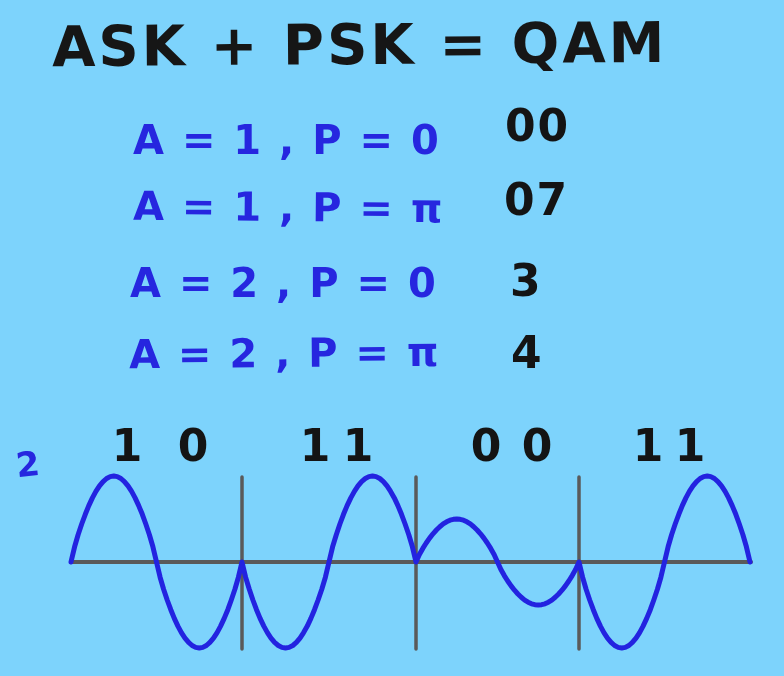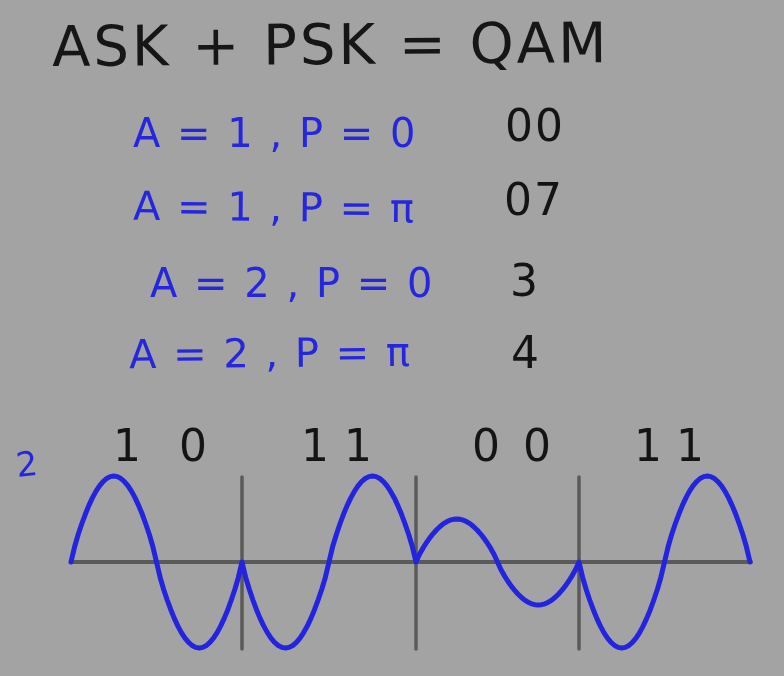--- a/index.html
+++ b/index.html
@@ -1,21 +1,22 @@
 <!DOCTYPE html>
 <html><head>
 <meta charset="utf-8">
 <style>
   html,body{margin:0;padding:0;background:#ffffff;}
   .page{
     position:relative;
     width:784px;height:676px;
-    background:#a3a3a3;
+    background:#7dd3fc;
     overflow:hidden;
     font-family:"DejaVu Sans", sans-serif;
+    font-weight:bold;
   }
   .title{
     position:absolute;
     left:52px;top:12px;
     font-size:56px;
     letter-spacing:3px;
     color:#161616;
     white-space:nowrap;
     transform:rotate(-0.4deg);
   }
@@ -53,27 +54,27 @@
   }
 </style>
 </head>
 <body>
 
 <div class="page">
 
   <div class="title">ASK + PSK = QAM</div>
 
   <div>
-    <span class="cond" style="left:133px;top:110px;">A = 1 ,  P = 0</span>
+    <span class="cond" style="left:133px;top:117px;">A = 1 ,  P = 0</span>
     <span class="bits" style="left:505px;top:100px;">00</span>
 
     <span class="cond" style="left:133px;top:184px;transform:rotate(0.5deg);">A = 1 ,  P = π</span>
     <span class="bits" style="left:504px;top:174px;">07</span>
 
-    <span class="cond" style="left:130px;top:260px;margin-left:20px;">A = 2 ,  P = 0</span>
+    <span class="cond" style="left:130px;top:260px;">A = 2 ,  P = 0</span>
     <span class="bits" style="left:510px;top:255px;">3</span>
 
     <span class="cond" style="left:129px;top:330px;transform:rotate(-0.5deg);">A = 2 ,  P = π</span>
     <span class="bits" style="left:511px;top:327px;">4</span>
   </div>
 
   <div>
 
     <span class="bit-label" style="left:127px;top:420px;">1</span>
     <span class="bit-label" style="left:193px;top:420px;">0</span>

